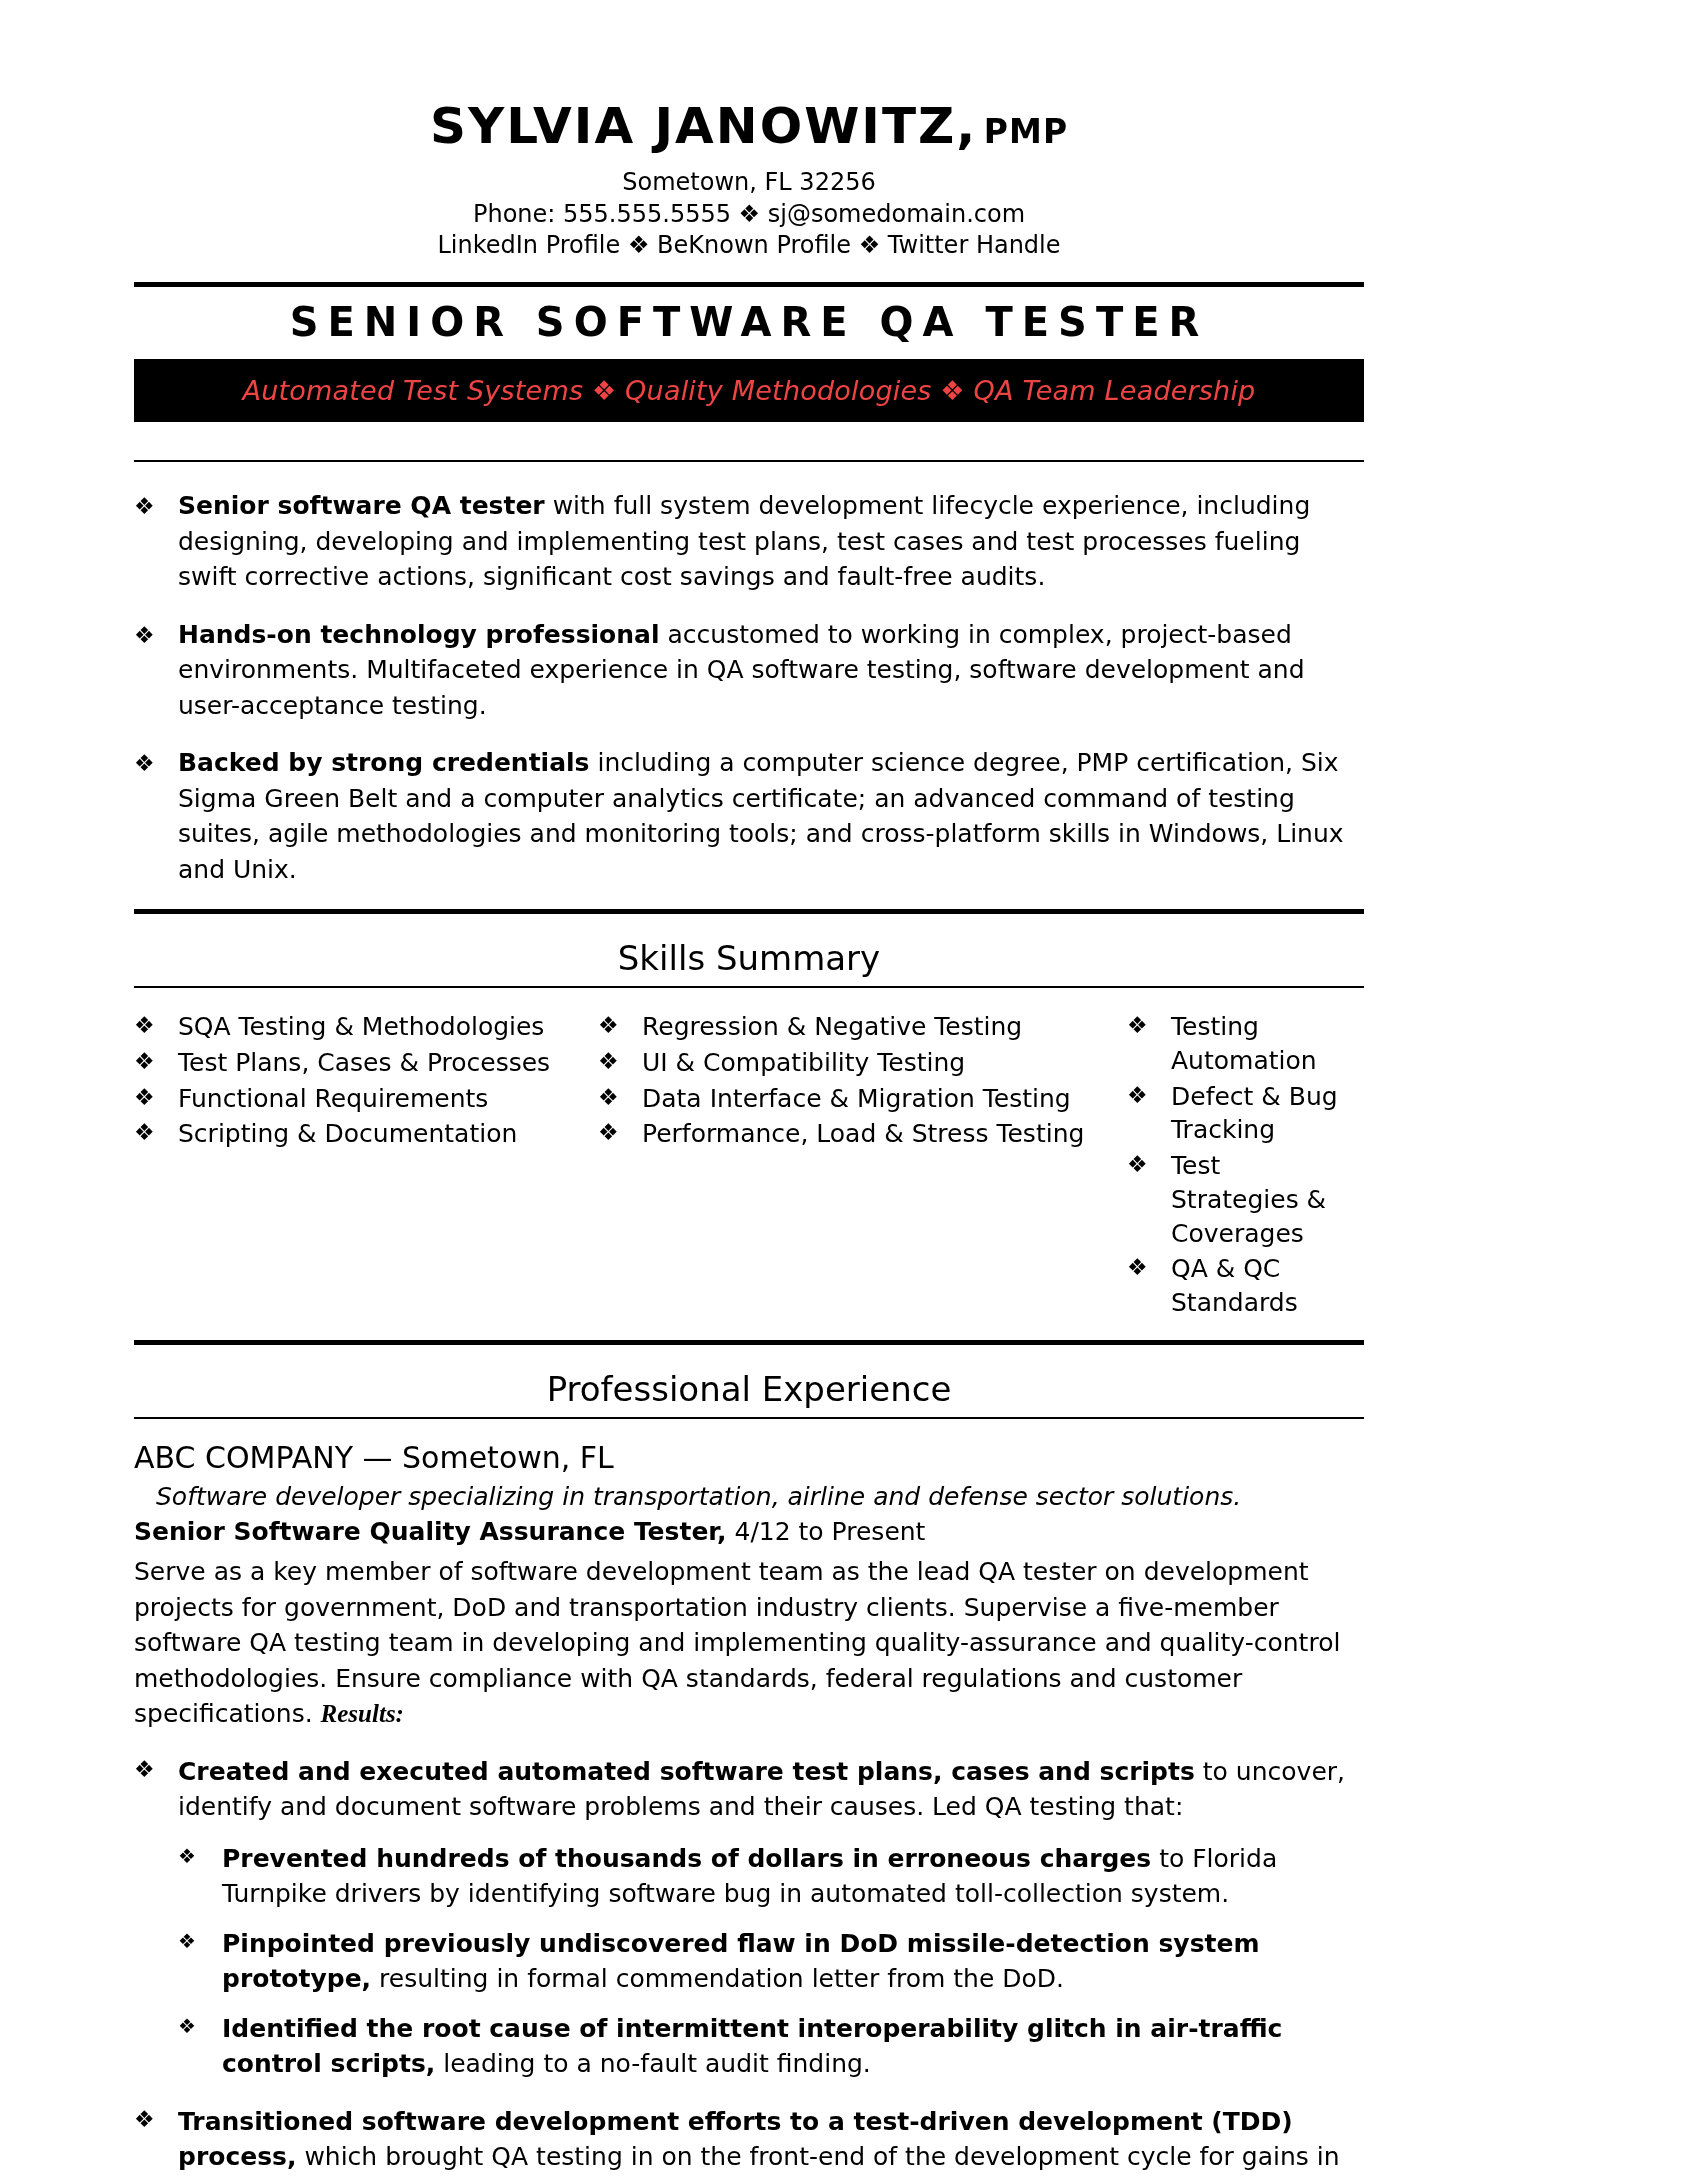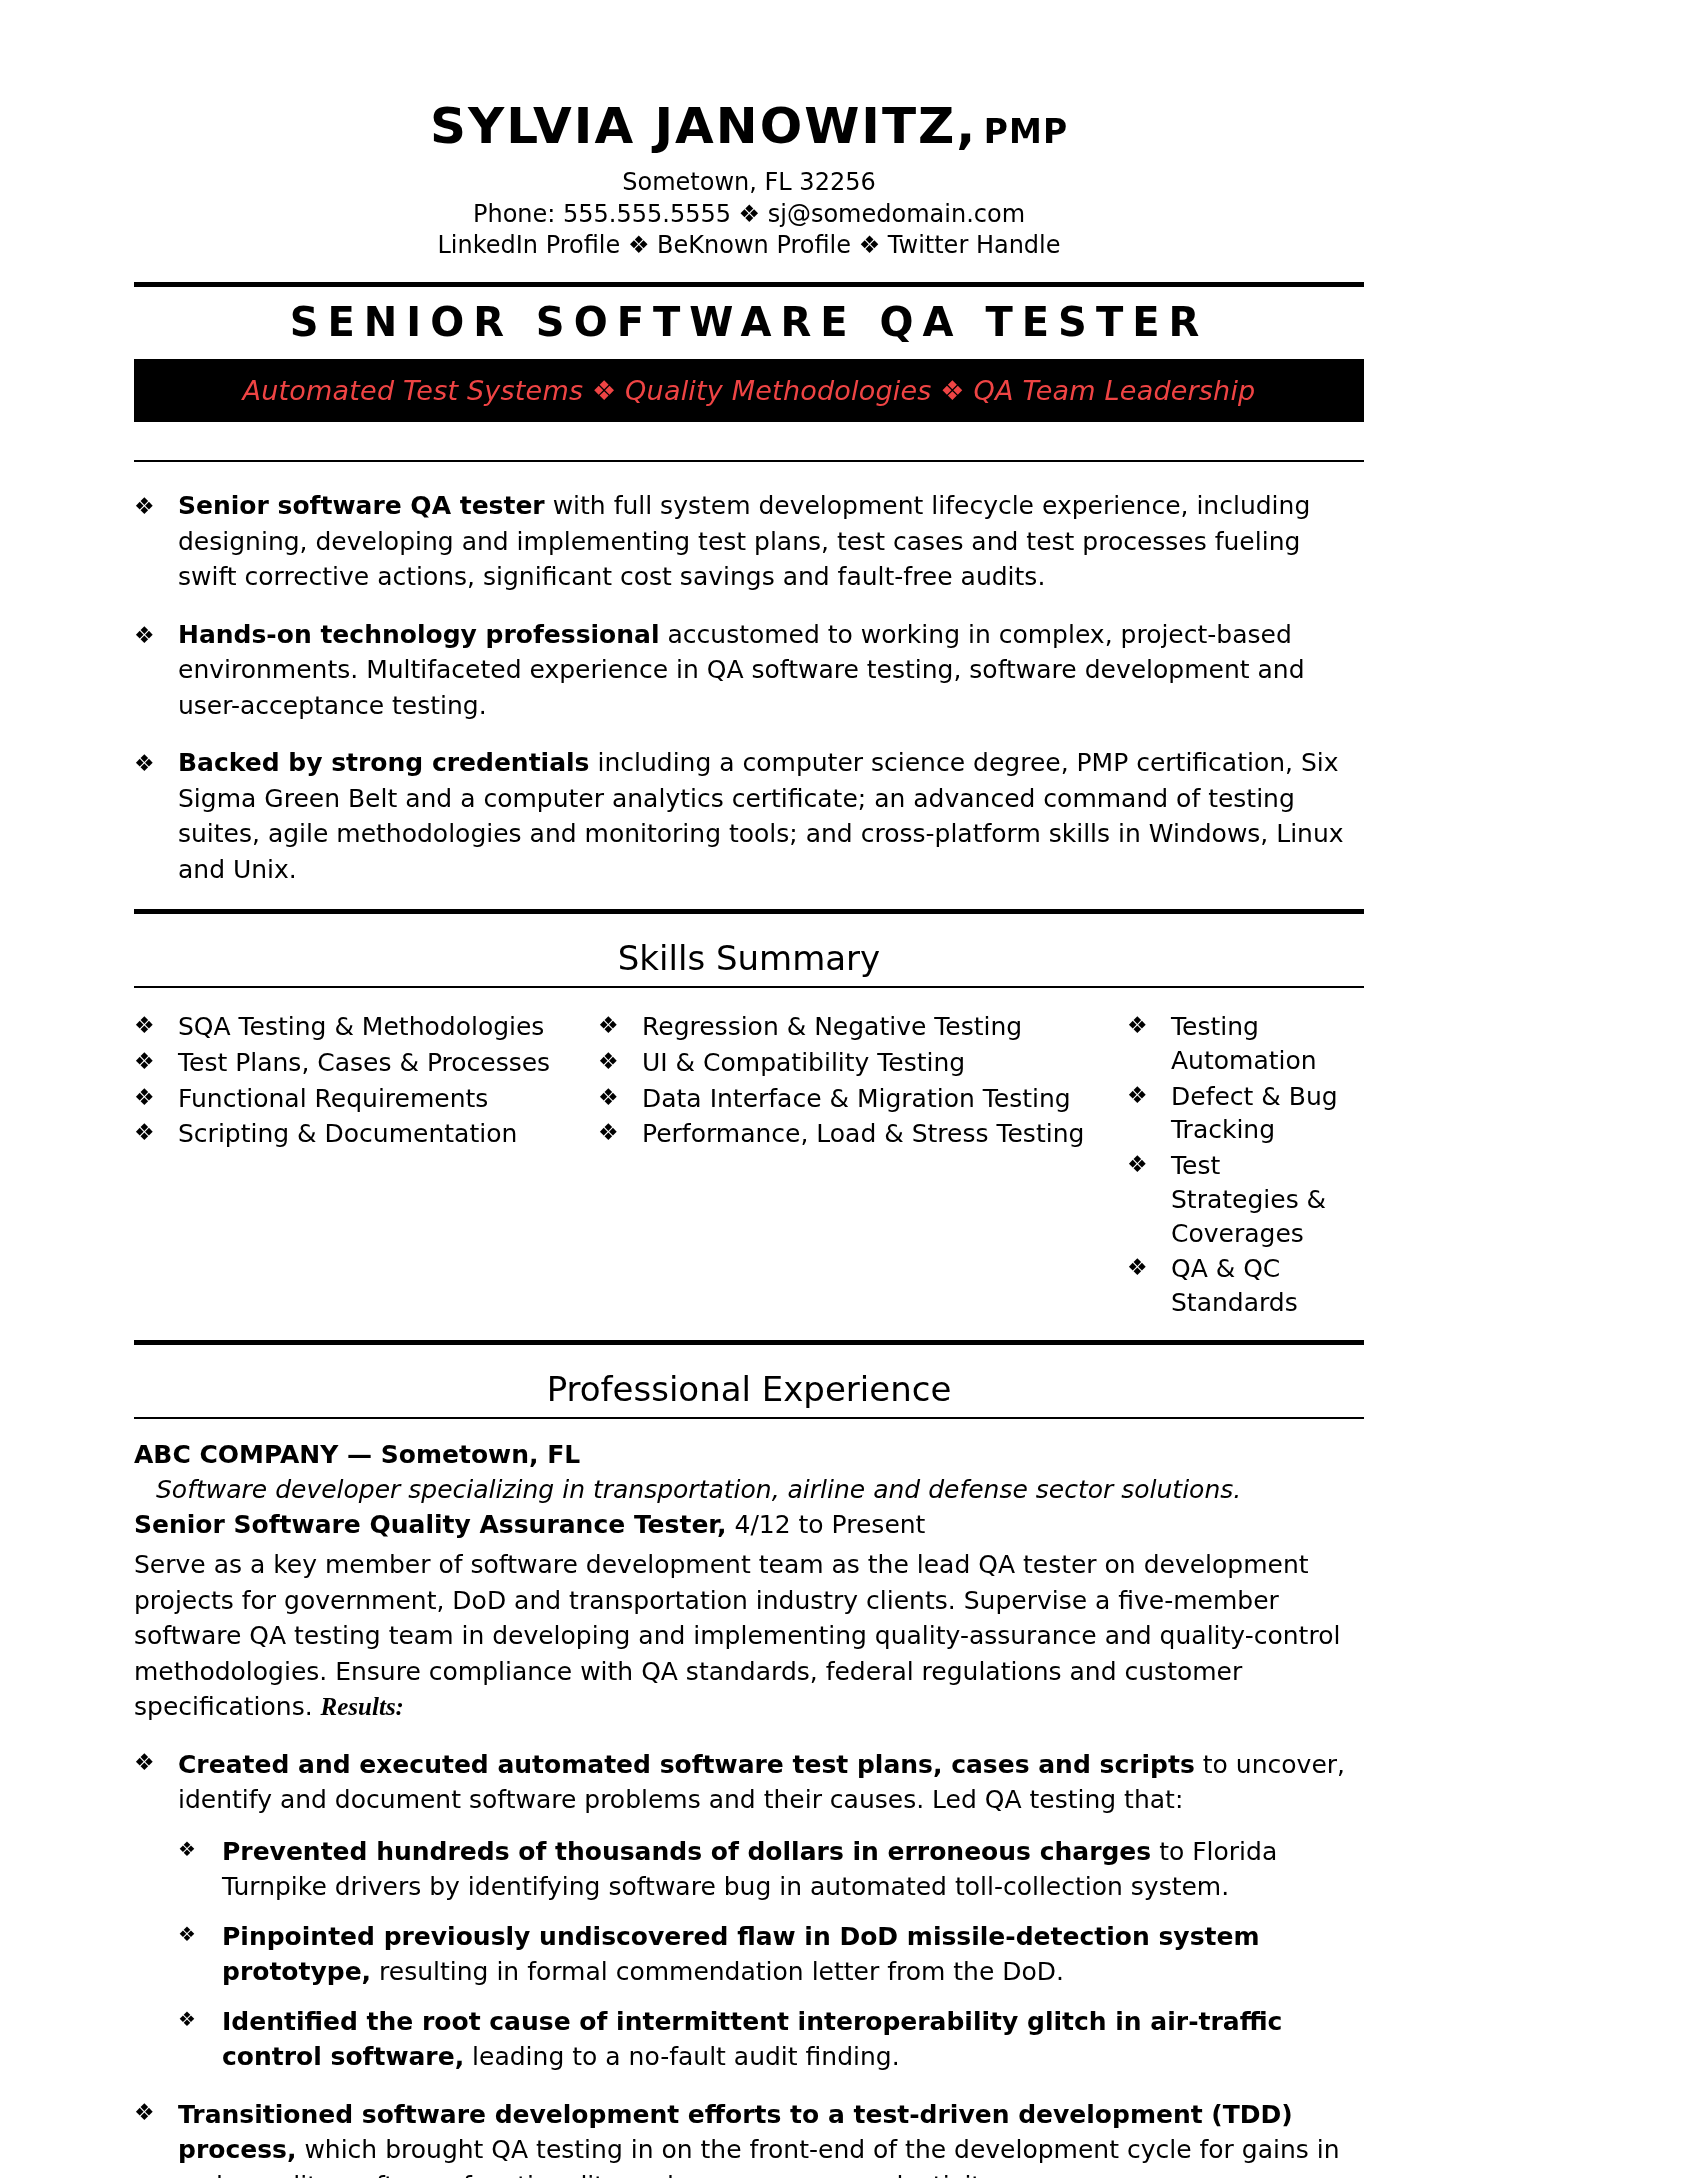--- a/index.html
+++ b/index.html
@@ -128,23 +128,22 @@
     width: 44px;
     flex: 0 0 44px;
     font-size: 23px;
   }
 
   
   .exp {
     margin-top: 18px;
   }
   .exp-company {
-    font-size: 25px;
+    font-size: 30px;
     line-height: 1.4;
-    font-weight: bold;
   }
   .exp-desc {
     font-size: 25px;
     font-style: italic;
     line-height: 1.4;
     margin-left: 22px;
   }
   .exp-role {
     font-size: 25px;
     line-height: 1.45;
@@ -311,21 +310,21 @@
           <div class="sub">
             <div class="mark">❖</div>
             <div class="text"><b>Prevented hundreds of thousands of dollars in erroneous charges</b><span> to Florida Turnpike drivers by identifying software bug in automated toll-collection system.</span></div>
           </div>
           <div class="sub">
             <div class="mark">❖</div>
             <div class="text"><b>Pinpointed previously undiscovered flaw in DoD missile-detection system prototype,</b><span> resulting in formal commendation letter from the DoD.</span></div>
           </div>
           <div class="sub">
             <div class="mark">❖</div>
-            <div class="text"><b>Identified the root cause of intermittent interoperability glitch in air-traffic control software,</b><span> leading to a no-fault audit finding.</span></div>
+            <div class="text"><b>Identified the root cause of intermittent interoperability glitch in air-traffic control scripts,</b><span> leading to a no-fault audit finding.</span></div>
           </div>
         </div>
         <div class="ebullet">
           <div class="mark">❖</div>
           <div class="text"><b>Transitioned software development efforts to a test-driven development (TDD) process,</b><span> which brought QA testing in on the front-end of the development cycle for gains in code quality, software functionality and programmer productivity.</span></div>
         </div>
       </div>
   </div>
 
 </div>

